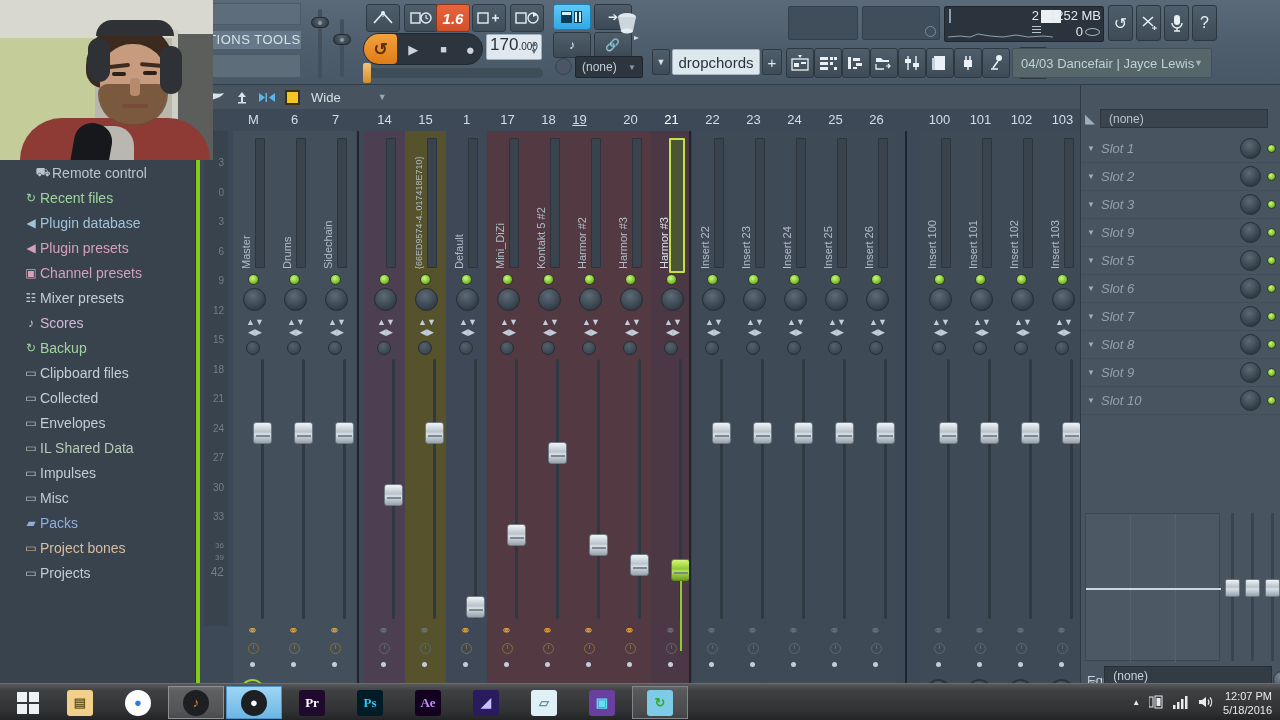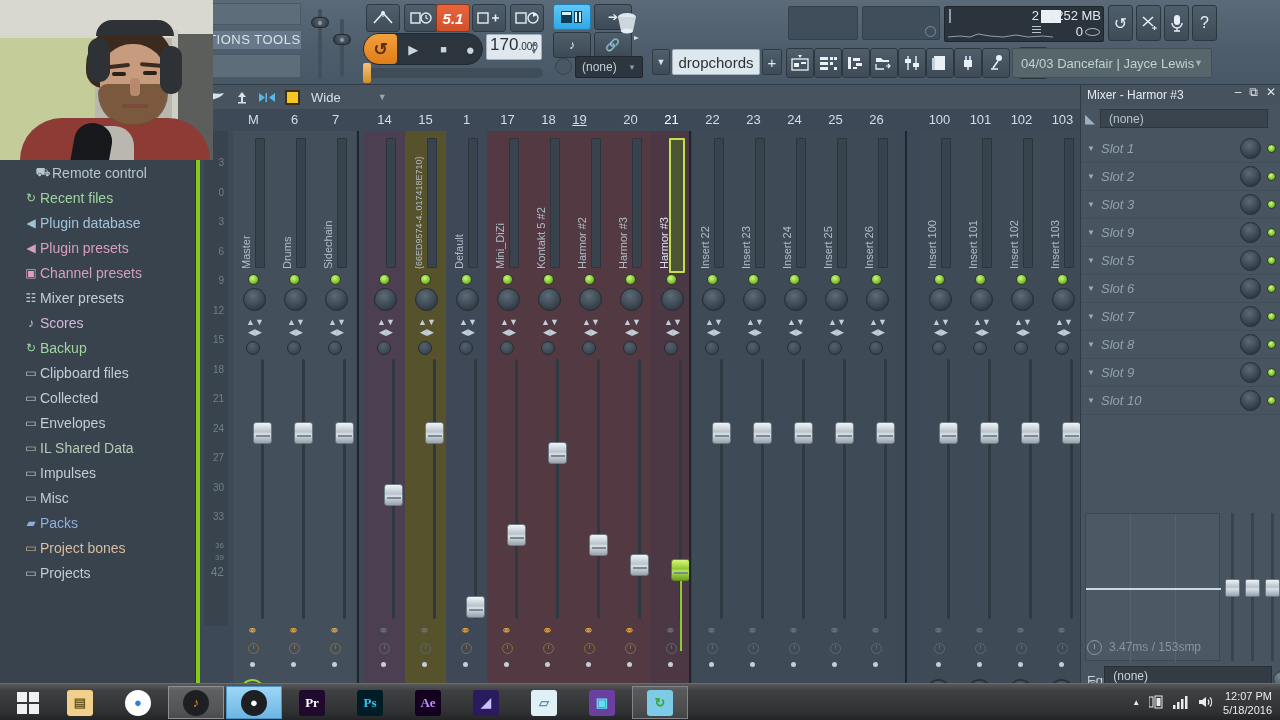--- a/index.html
+++ b/index.html
@@ -504,21 +504,21 @@
         </svg>
     </div>
     <div class="tb-btn small" style="left:404px;top:4px;">
       <svg width="22" height="16" viewBox="0 0 22 16">
           <rect x="1" y="3" width="9" height="10" stroke="#e6eef4" fill="none" stroke-width="1.4"></rect>
           <circle cx="16" cy="8" r="5" stroke="#e6eef4" fill="none" stroke-width="1.4"></circle>
           <path d="M16 5 L16 8 L18 9" stroke="#e6eef4" stroke-width="1.2" fill="none"></path>
         </svg>
     </div>
     <div class="tb-btn small red" style="left:436px;top:4px;">
-      <span>5.1</span>
+      <span>1.6</span>
     </div>
     <div class="tb-btn small" style="left:472px;top:4px;">
       <svg width="24" height="16" viewBox="0 0 24 16">
           <rect x="1" y="3" width="10" height="10" stroke="#e6eef4" fill="none" stroke-width="1.4"></rect>
           <path d="M15 8 H22 M18.5 4.5 V11.5" stroke="#e6eef4" stroke-width="1.6"></path>
         </svg>
     </div>
     <div class="tb-btn small" style="left:510px;top:4px;">
       <svg width="24" height="16" viewBox="0 0 24 16">
           <rect x="1" y="3" width="10" height="10" stroke="#e6eef4" fill="none" stroke-width="1.4"></rect>
@@ -1133,28 +1133,20 @@
           <div class="tr-dot"></div>
           <div class="tr-routeknob"></div>
         </div>
         <div class="track-sep" style="left: 157px;"></div>
         <div class="track-sep" style="left: 489px;"></div>
         <div class="track-sep" style="left: 705px;"></div>
       </div>
   </div>
 
   <div class="plugpanel">
-    <div class="pp-title">
-      <span>Mixer - Harmor #3</span>
-      <span class="pp-wbtns">
-        <span>–</span>
-        <span>⧉</span>
-        <span>✕</span>
-      </span>
-    </div>
     <div class="pp-preset">
       <span class="pp-plugico">◣</span>
       <div class="pp-presetbox">(none)</div>
     </div>
     <div id="slot-list">
         <div class="slot-row" style="top: 50px;">
           <span class="slot-caret">▼</span>
           <span class="slot-label">Slot 1</span>
           <span class="slot-knob"></span>
           <span class="slot-led"></span>
@@ -1239,24 +1231,20 @@
       </div>
     <div class="eq-knob" style="left:192px;top:586px;"></div>
     <div class="eq-knob" style="left:148px;top:608px;">
         <i style="transform:rotate(150deg)"></i>
       </div>
     <div class="eq-knob" style="left:170px;top:608px;">
         <i style="transform:rotate(160deg)"></i>
       </div>
     <div class="eq-knob" style="left:192px;top:608px;"></div>
 
-    <div class="latency-row">
-      <span class="lat-ico"></span>
-      <span class="lat-text">3.47ms / 153smp</span>
-    </div>
     <div class="out-row">
       <span class="pp-plugico">◡</span>
       <div class="out-box">(none)</div>
     </div>
   </div>
 
   <div class="webcam">
     <div class="wc-wall-l"></div>
     <div class="wc-wall-r"></div>
     <div class="wc-ceiling"></div>

